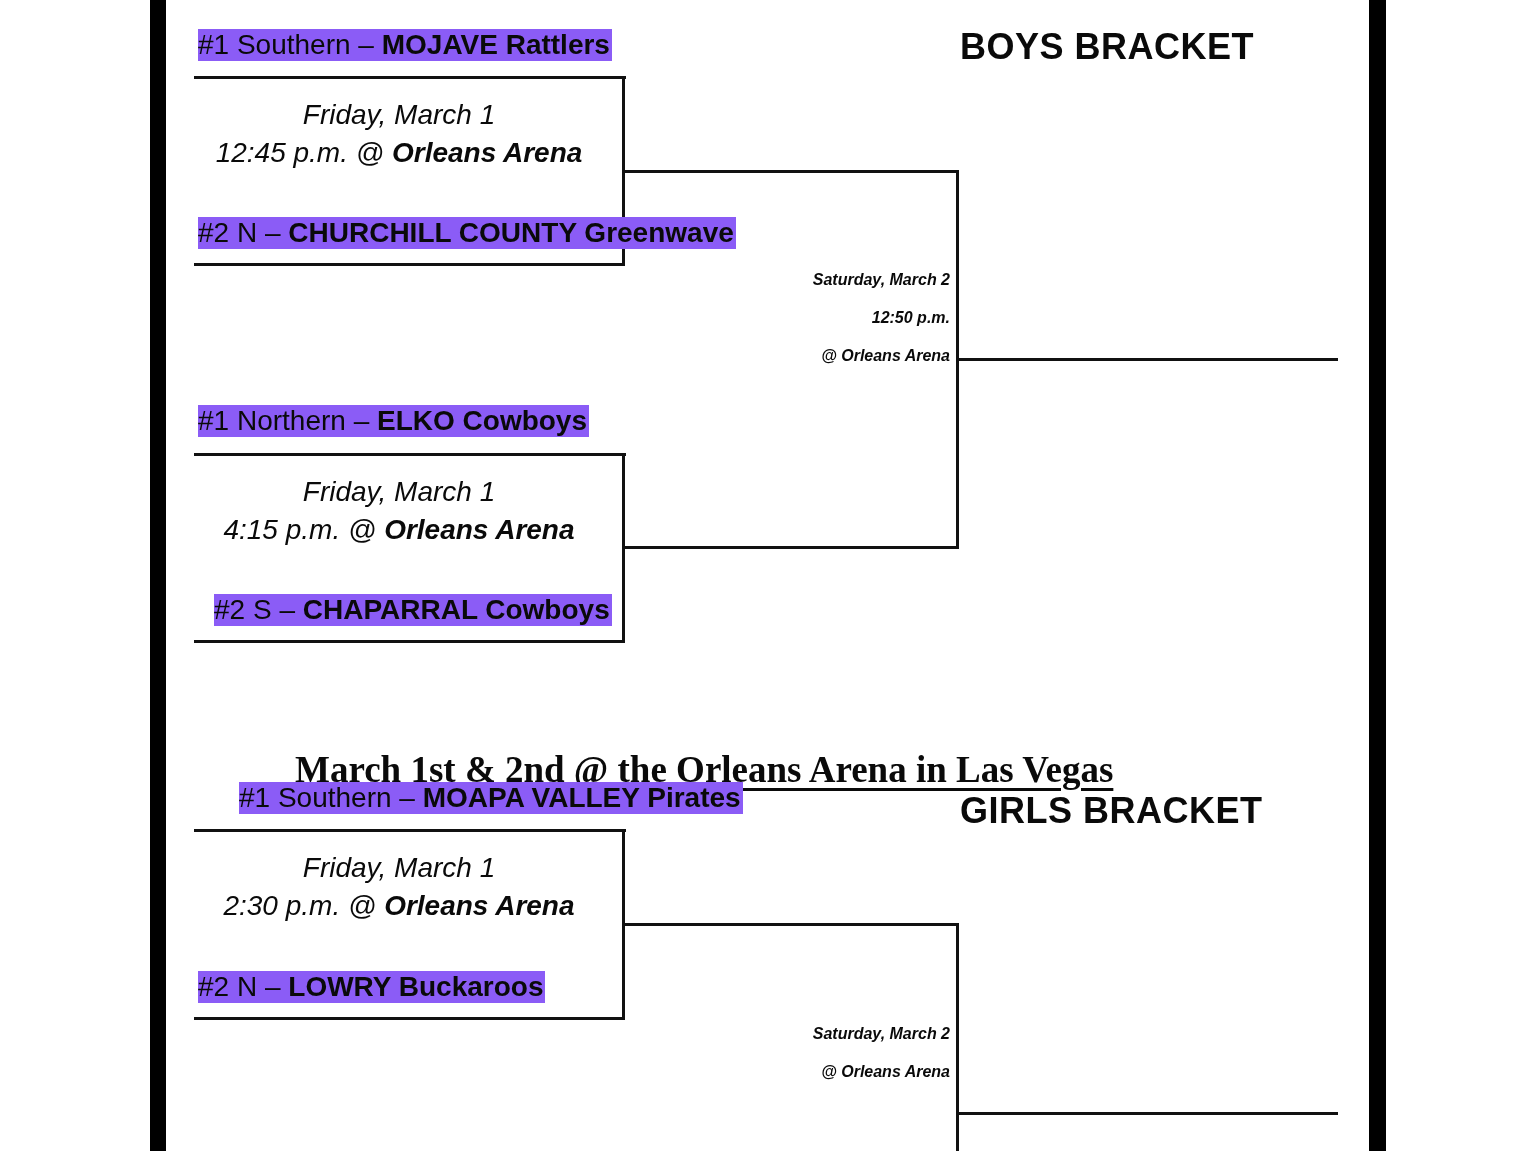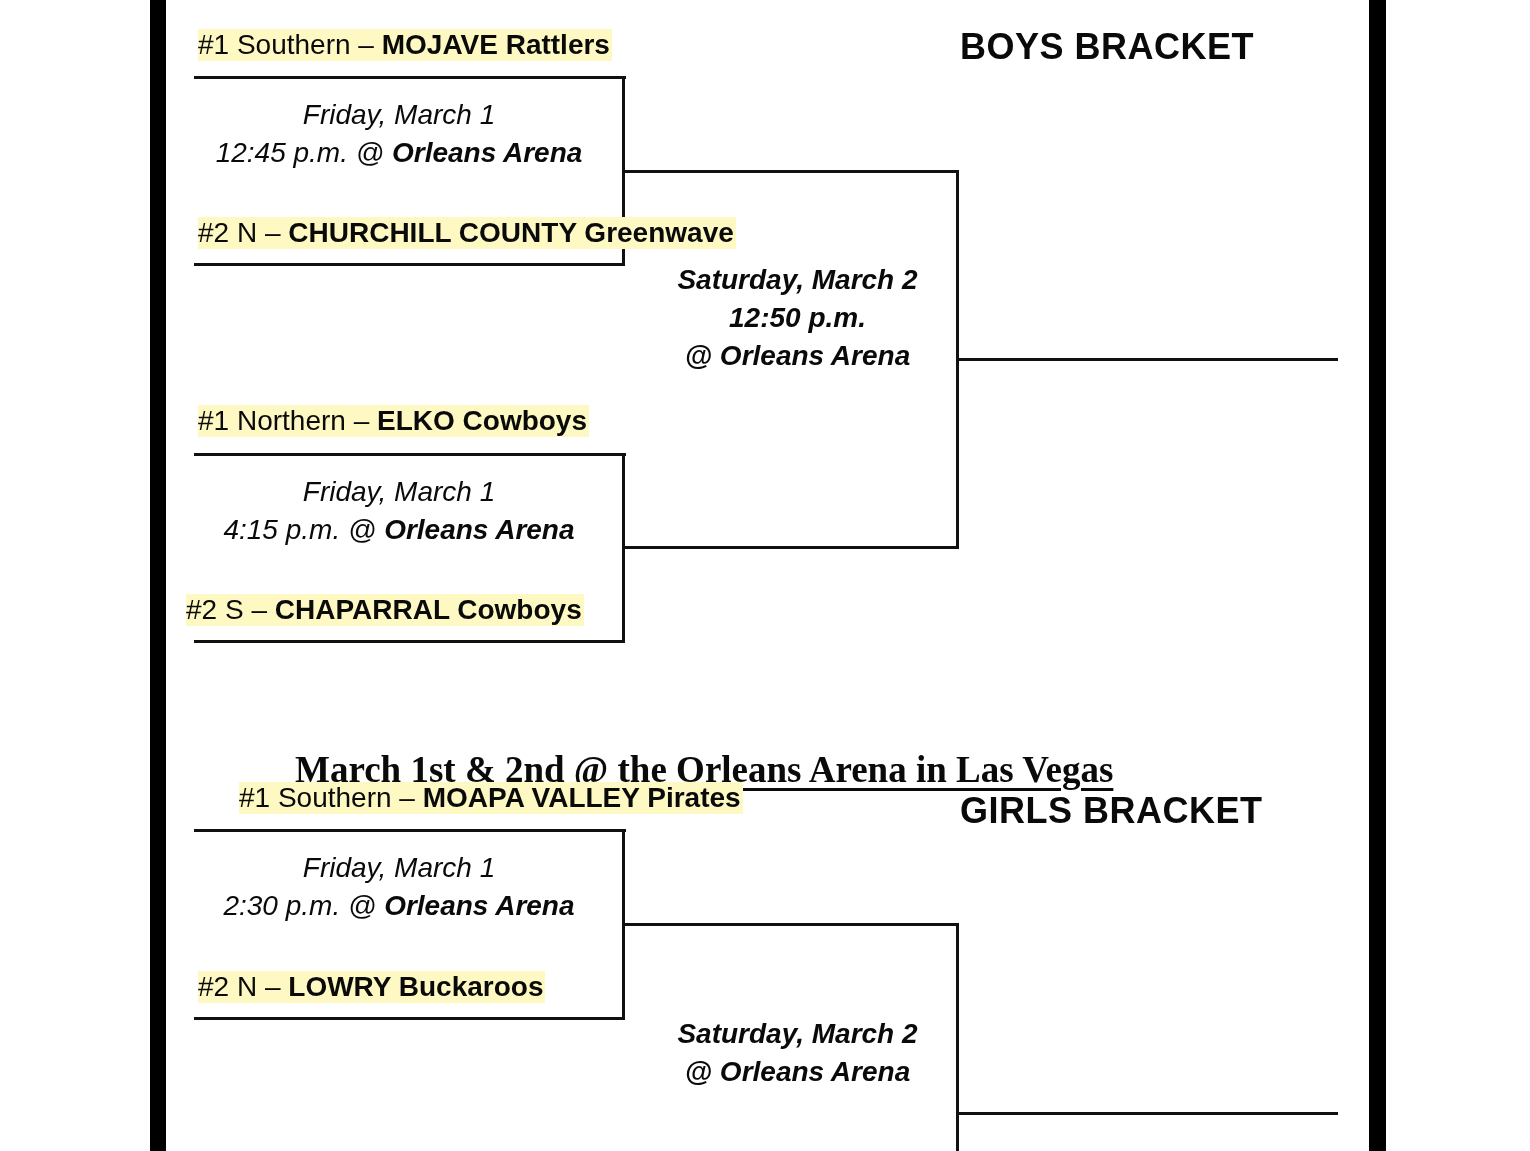--- a/index.html
+++ b/index.html
@@ -1,25 +1,25 @@
 <!DOCTYPE html>
 <html><head>
 <meta charset="utf-8">
 <style>
   html, body { margin:0; padding:0; background:#ffffff; }
   body { width:1530px; height:1151px; position:relative; overflow:hidden; font-family:"Liberation Sans", sans-serif; color:#0a0a0a; }
   .border-left { position:absolute; left:150px; top:0; width:16px; height:1151px; background:#000; }
   .border-right { position:absolute; left:1369px; top:0; width:17px; height:1151px; background:#000; }
   .hl { position:absolute; height:3px; background:#111; }
   .vl { position:absolute; width:3px; background:#111; }
-  .team { position:absolute; font-size:28px; white-space:nowrap; line-height:32px; background:#fef9c3; padding-right:2px; }
+  .team { position:absolute; font-size:28px; white-space:nowrap; line-height:32px; background:#8b5cf6; padding-right:2px; }
   .team b { font-weight:bold; }
   .game { position:absolute; font-size:28px; font-style:italic; text-align:center; line-height:38px; white-space:nowrap; }
   .game b { font-weight:bold; }
-  .final { position:absolute; font-size:28px; font-style:italic; font-weight:bold; text-align:center; line-height:38px; white-space:nowrap; }
+  .final { position:absolute; font-size:16px; font-style:italic; font-weight:bold; text-align:right; line-height:38px; white-space:nowrap; }
   .title { position:absolute; font-size:36px; font-weight:bold; white-space:nowrap; letter-spacing:0.5px; }
   .banner { position:absolute; left:295px; top:700px; font-family:"Liberation Serif", serif; font-weight:bold; font-size:37px; text-decoration:underline; text-decoration-thickness:3px; text-underline-offset:6px; white-space:nowrap;margin-top:48px; }
 </style>
 </head>
 <body>
 
 <div class="border-left"></div>
 <div class="border-right"></div>
 
 <div class="title" style="left:960px; top:26px;">BOYS BRACKET</div>
@@ -37,21 +37,21 @@
 
 <div class="hl" style="left:194px; top:453px; width:432px;"></div>
 <div class="vl" style="left:622px; top:453px; height:190px;"></div>
 <div class="hl" style="left:194px; top:640px; width:431px;"></div>
 
 <div class="team" style="left:198px; top:405px;"><span>#1 Northern – </span><b>ELKO</b><b> Cowboys</b></div>
 <div class="game" style="left:186px; top:473px; width:426px;">
   <div>Friday, March 1</div>
   <div><span>4:15 p.m. @ </span><b>Orleans Arena</b></div>
 </div>
-<div class="team" style="left:186px; top:594px;"><span>#2 S – </span><b>CHAPARRAL</b><b> Cowboys</b></div>
+<div class="team" style="left:214px; top:594px;"><span>#2 S – </span><b>CHAPARRAL</b><b> Cowboys</b></div>
 
 <div class="hl" style="left:624px; top:170px; width:335px;"></div>
 <div class="vl" style="left:956px; top:170px; height:379px;"></div>
 <div class="hl" style="left:624px; top:546px; width:335px;"></div>
 <div class="hl" style="left:956px; top:358px; width:382px;"></div>
 
 <div class="final" style="left:645px; top:261px; width:305px;">
   <div>Saturday, March 2</div>
   <div>12:50 p.m.</div>
   <div>@ Orleans Arena</div>

